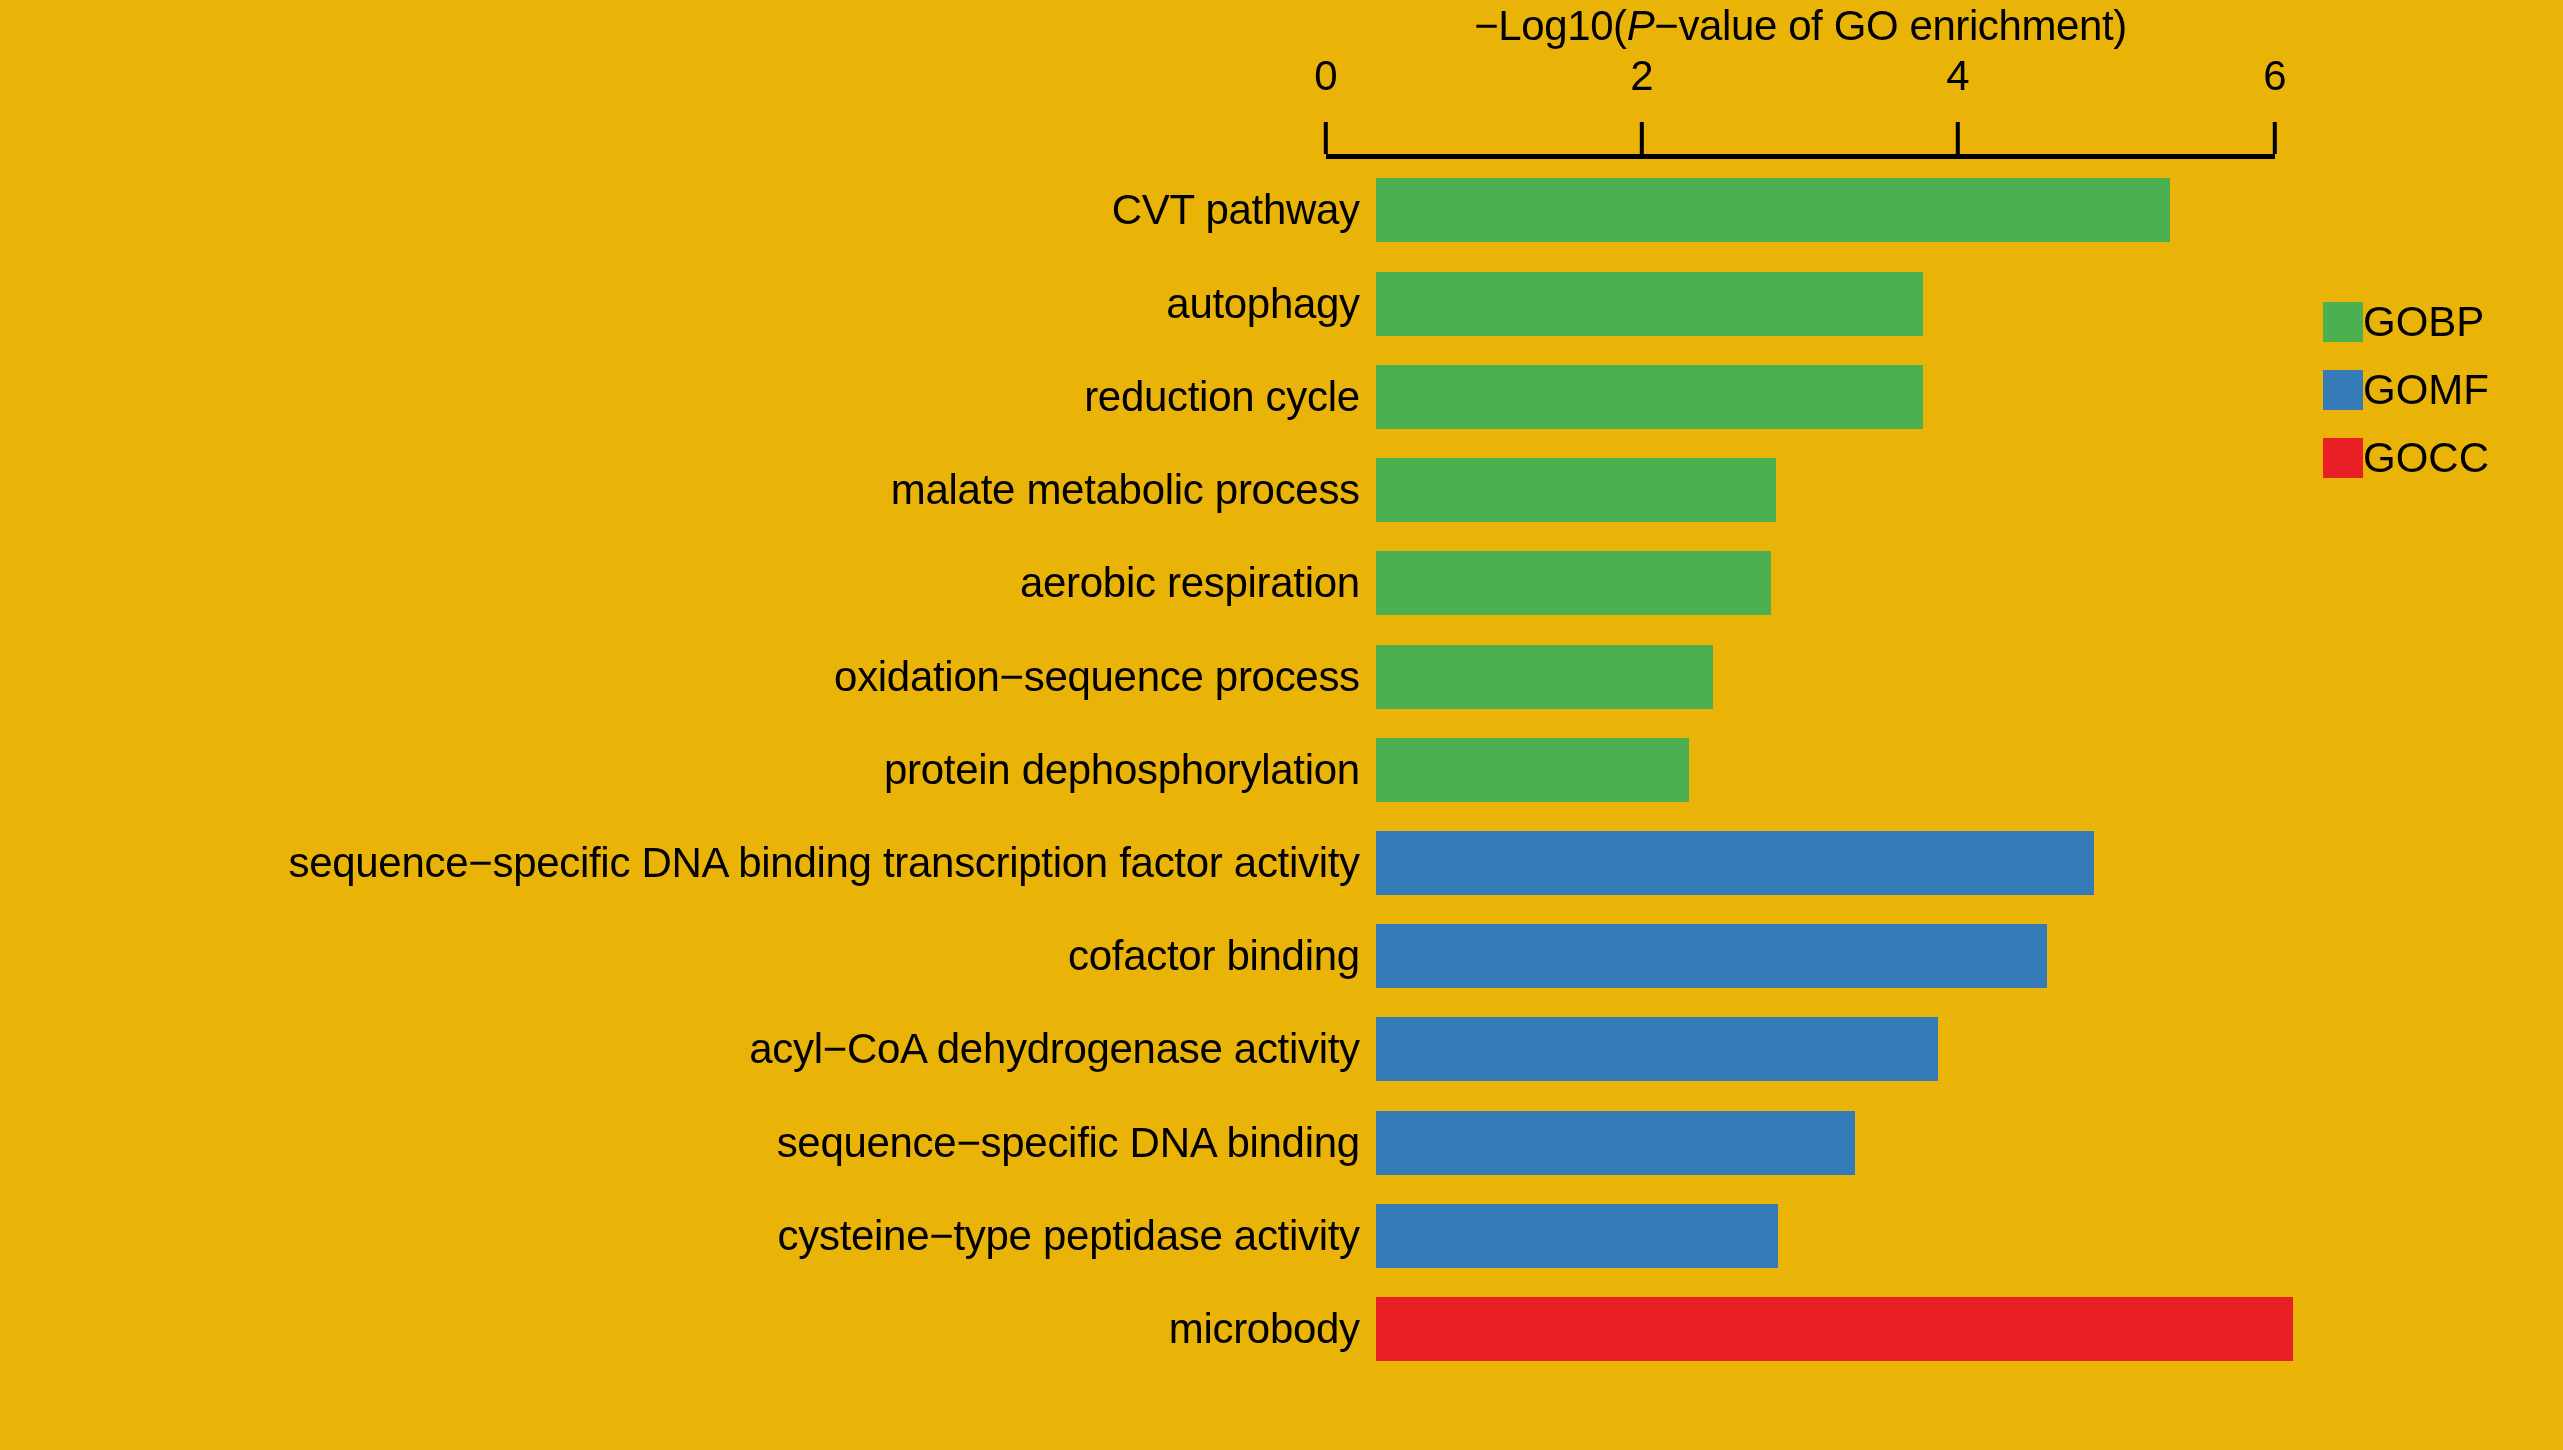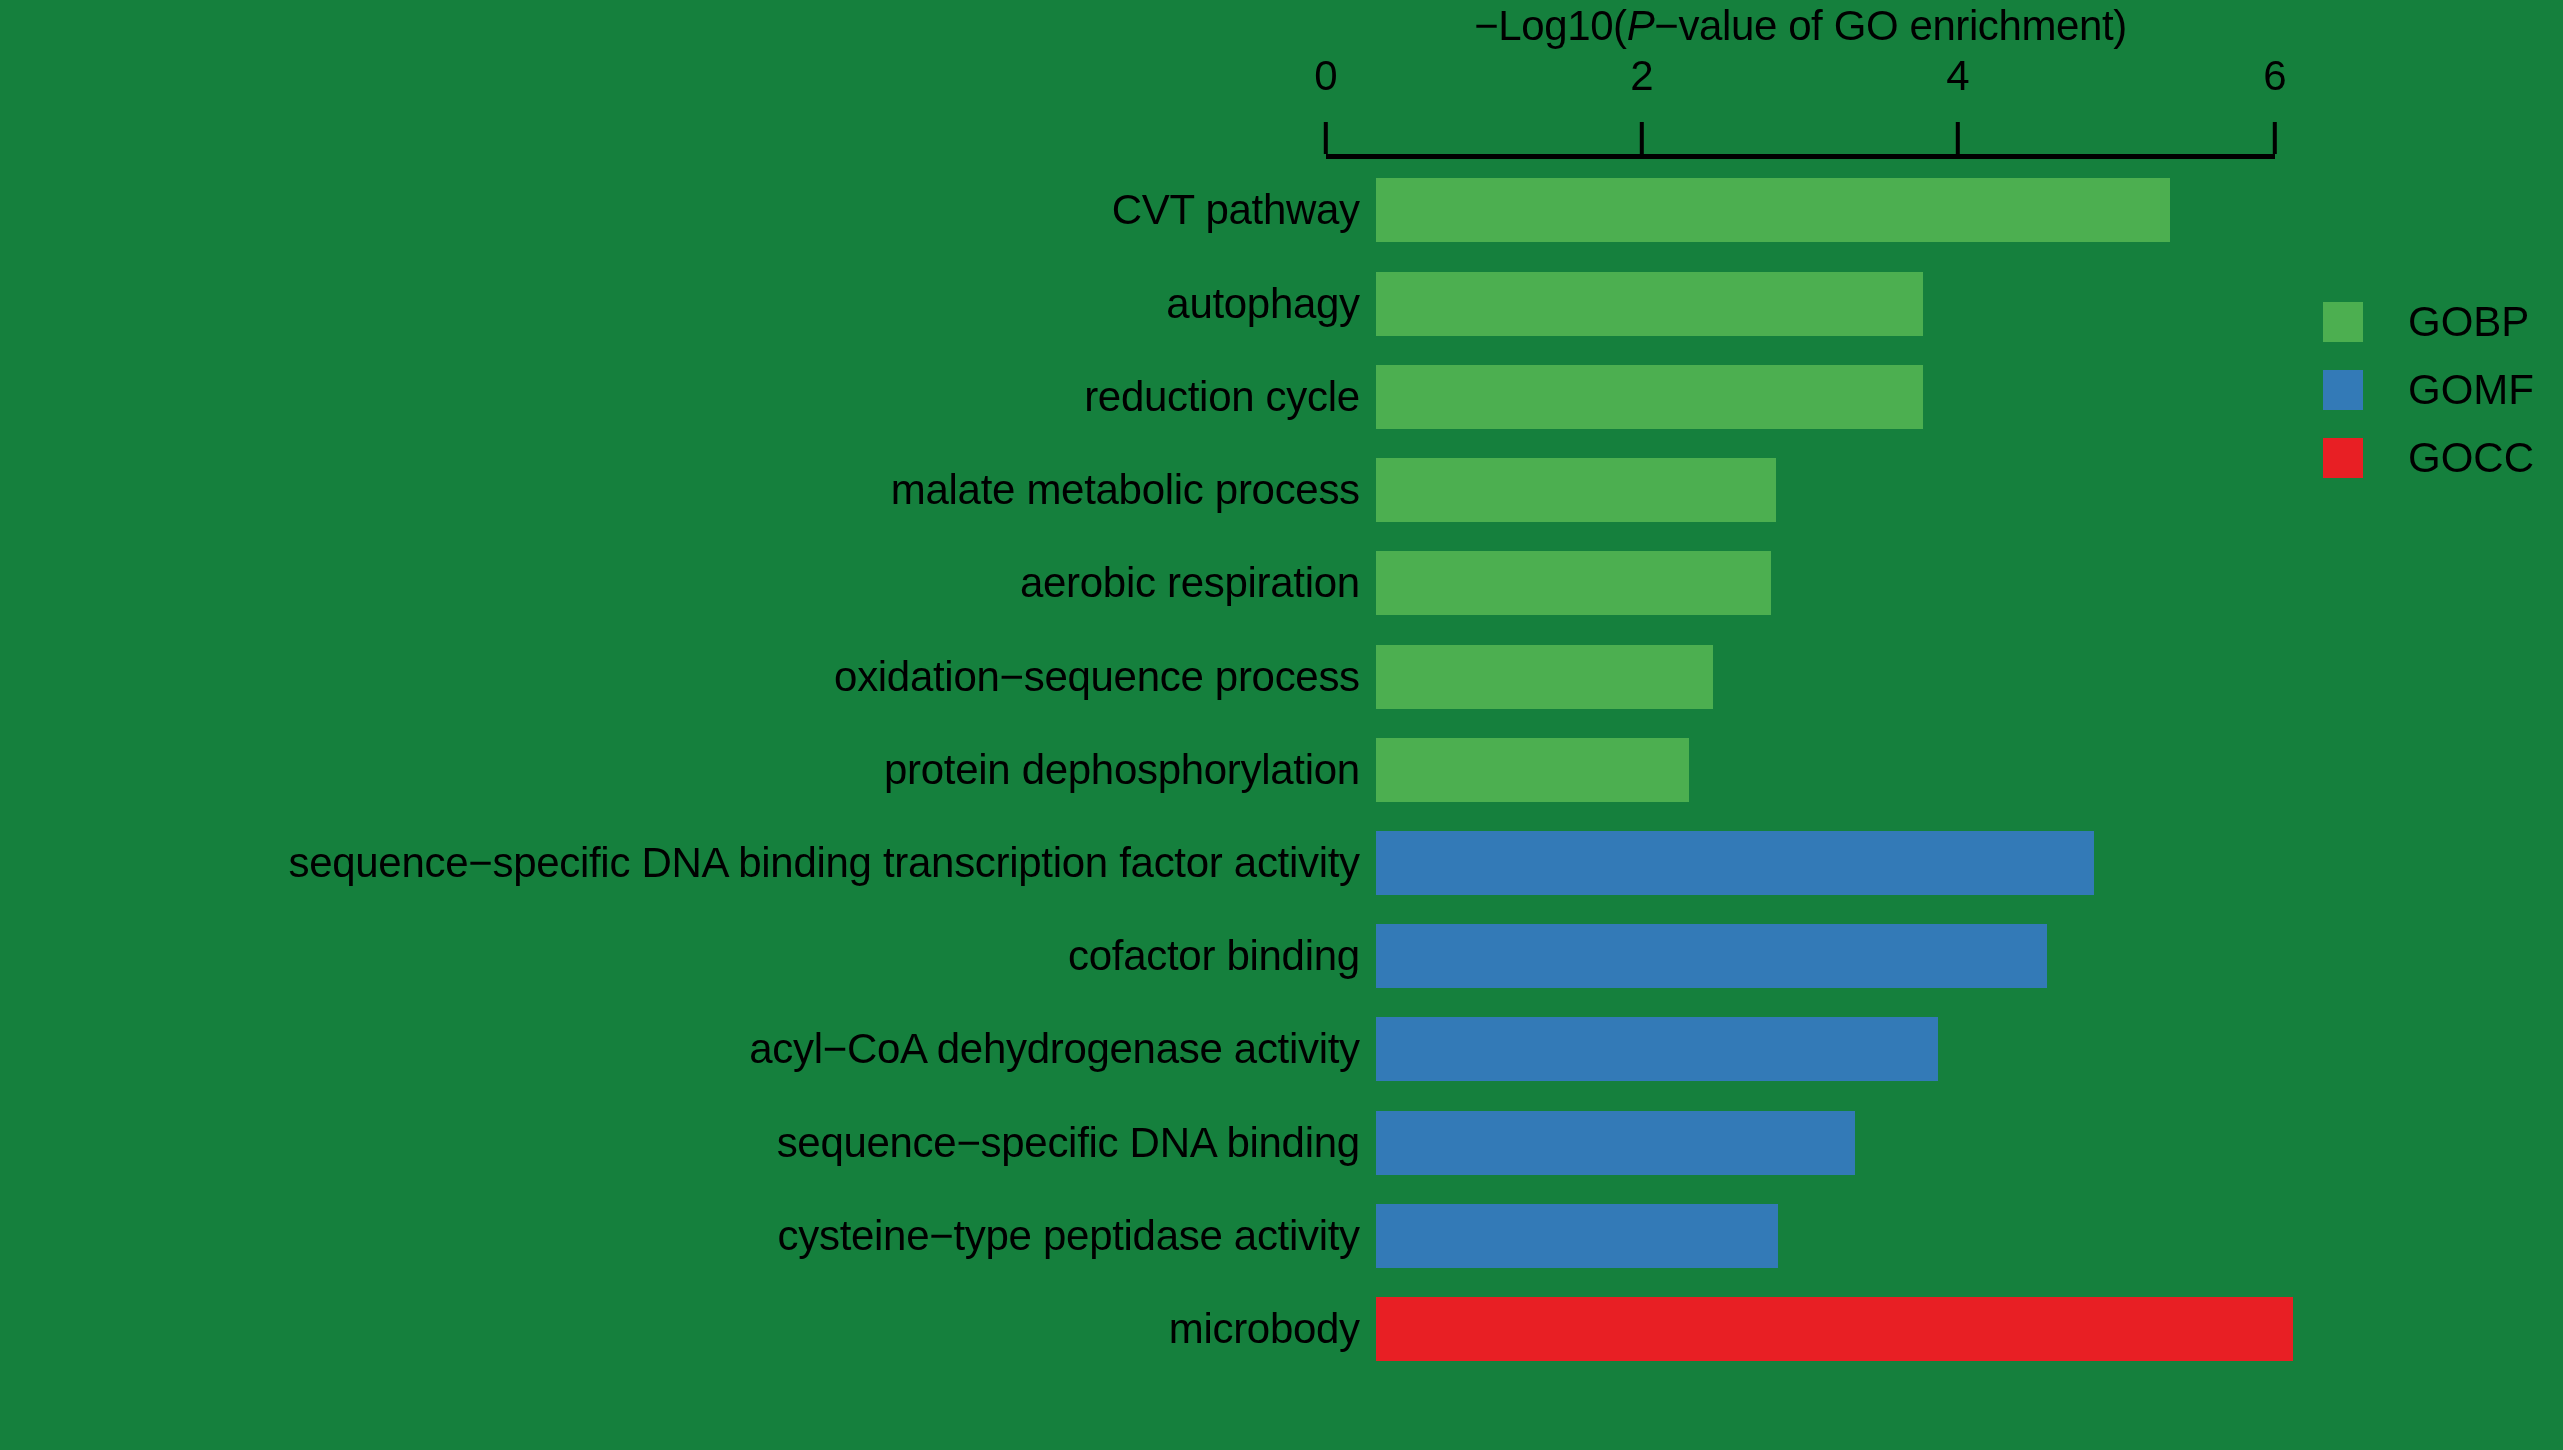--- a/index.html
+++ b/index.html
@@ -5,21 +5,21 @@
   * { box-sizing: border-box; }
   html, body {
     margin: 0; padding: 0;
     background: #ffffff;
     font-family: "Liberation Sans", sans-serif;
   }
   #figure {
     position: relative;
     width: 2563px;
     height: 1451px;
-    background: #15803d;
+    background: #eab308;
     overflow: hidden;
   }
 
   
   #axis-title {
     position: absolute;
     left: 1326px;
     top: 1.5px;
     width: 949px;
     text-align: center;
@@ -107,21 +107,20 @@
     display: flex;
     align-items: center;
     height: 68px;
   }
   .legend-swatch {
     width: 40px;
     height: 40px;
     flex: 0 0 auto;
   }
   .legend-label {
-    margin-left: 45px;
     font-size: 42px;
     color: #000000;
     white-space: nowrap;
     line-height: 1;
   }
 </style>
 </head>
 <body>
 
 <div id="figure">

